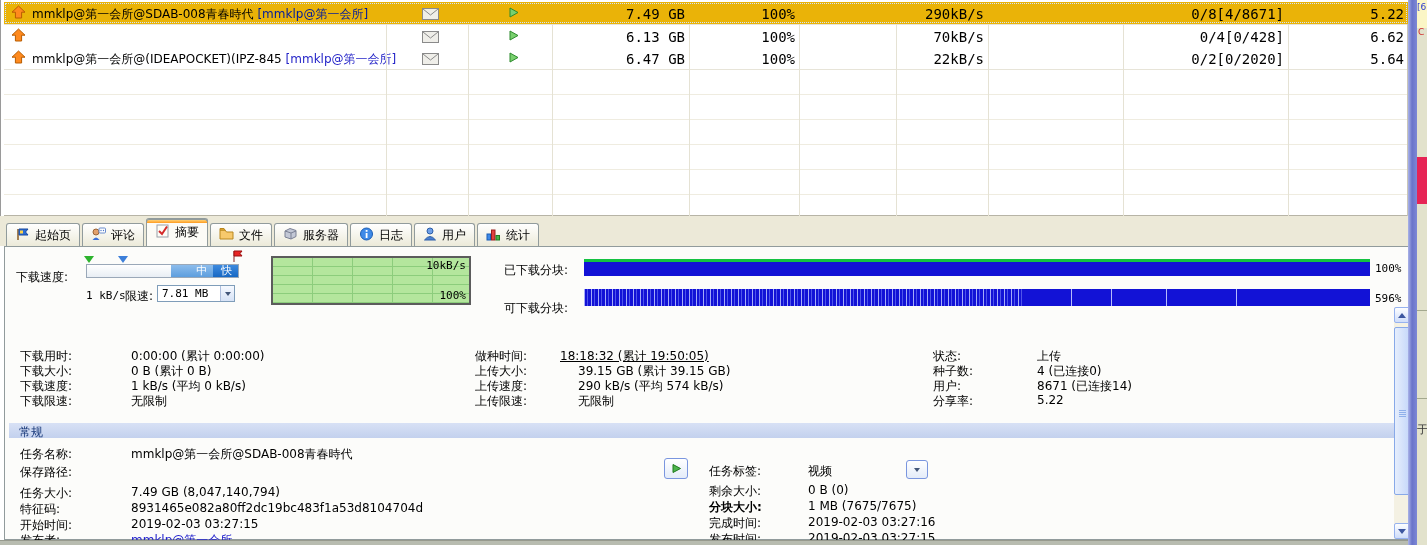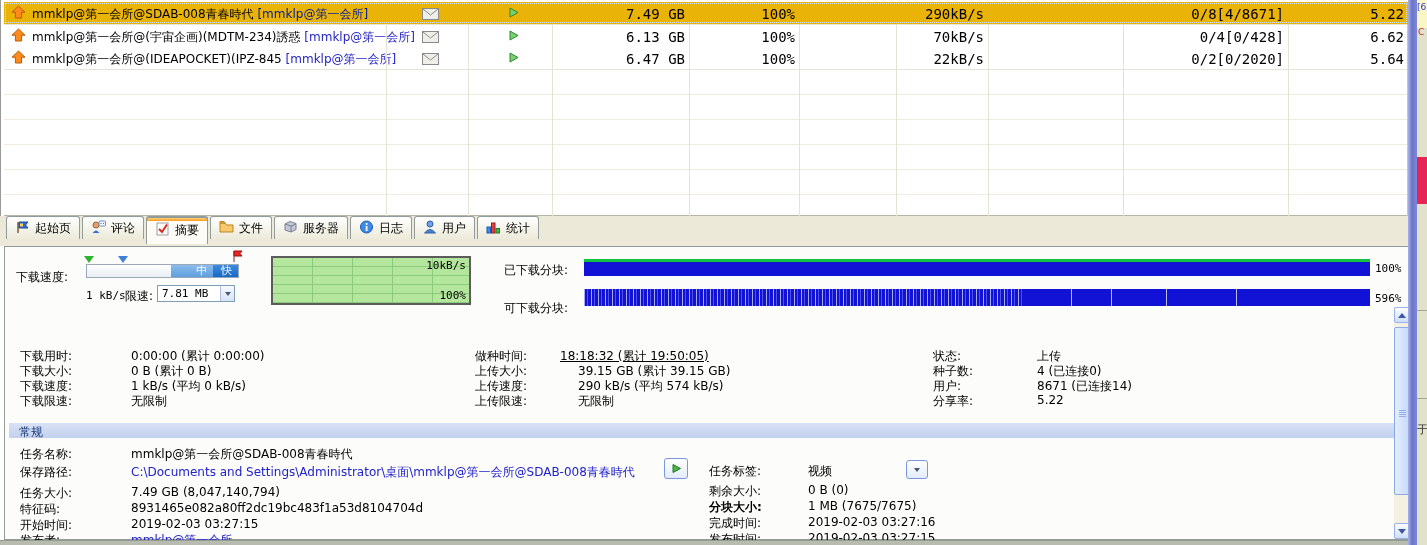--- a/index.html
+++ b/index.html
@@ -20,21 +20,21 @@
   .c-size{left:551px;width:130px;text-align:right;}
   .c-prog{left:688px;width:103px;text-align:right;}
   .c-speed{left:895px;width:85px;text-align:right;}
   .c-peers{left:1122px;width:158px;text-align:right;}
   .c-ratio{left:1287px;width:113px;text-align:right;}
   .vline{position:absolute;top:2px;height:214px;width:1px;background:#e5e2d4;z-index:4;}
   .hline{position:absolute;left:3px;width:1404px;height:1px;background:#efece0;z-index:1;}
   .rowsep{background:#e7e4d8;}
   
   .tabbar{position:absolute;left:0;top:216px;width:1408px;height:30px;background:#ece9d8;
-          display:flex;align-items:flex-start;padding-left:6px;box-sizing:border-box;gap:2px;}
+          display:flex;align-items:flex-end;padding-left:6px;box-sizing:border-box;gap:2px;}
   .tab{height:22px;border:1px solid #919b9c;border-bottom:none;border-radius:3px 3px 0 0;
        background:linear-gradient(#ffffff,#ecead9);display:flex;align-items:center;gap:5px;
        padding:0 8px;position:relative;cursor:default;}
   .tab.sel{height:27px;background:#fcfbf6;z-index:3;}
   .tab.sel::before{content:"";position:absolute;top:0;left:-1px;right:-1px;height:3px;
        background:linear-gradient(#ffd174,#ff9a1e);border-radius:3px 3px 0 0;border:1px solid #919b9c;border-bottom:none;}
   
   .panel{position:absolute;left:4px;top:246px;width:1407px;height:294px;border:1px solid #919b9c;
          background:#fcfcfa;box-sizing:border-box;}
   .slider{position:absolute;left:81px;top:17px;width:153px;height:14px;border:1px solid #9aa8b8;
@@ -141,21 +141,20 @@
       <span class="cell c-peers">0/8[4/8671]</span>
       <span class="cell c-ratio">5.22</span>
     </div>
 
     <div class="trow" style="top:25px;">
       <span class="ticon">
         <svg width="15" height="14">
             <path d="M7.5 1 L14 7.2 H10.6 V13 H4.4 V7.2 H1 Z" fill="#ff8a1e" stroke="#b85c00" stroke-width="1"></path>
           </svg>
       </span>
-      <span class="tname"><span>mmklp@第一会所@(宇宙企画)(MDTM-234)誘惑</span> <span class="ttag">[mmklp@第一会所]</span></span>
       <span class="cell c-env">
         <svg width="17" height="12">
             <rect x="0.5" y="0.5" width="16" height="11" fill="#efeee9" stroke="#8a8a8a"></rect>
             <path d="M1 1 L8.5 7 L16 1" fill="none" stroke="#8a8a8a"></path>
           </svg>
       </span>
       <span class="cell c-play">
         <svg width="13" height="13">
             <path d="M3 2 L11 6.5 L3 11 Z" fill="#79d06e" stroke="#2d8a2d"></path>
           </svg>
@@ -332,21 +331,20 @@
     <span class="fvalue" style="left:1032px;top:131px;">8671 (已连接14)</span>
     <span class="flabel" style="left:928px;top:146px;">分享率:</span>
     <span class="fvalue" style="left:1032px;top:146px;">5.22</span>
 
     <div class="sechead" style="top:176px;">常规</div>
 
     <span class="flabel" style="left:15px;top:199px;">任务名称:</span>
     <span class="fvalue" style="left:126px;top:199px;">mmklp@第一会所@SDAB-008青春時代</span>
 
     <span class="flabel" style="left:15px;top:217px;">保存路径:</span>
-    <span class="fvalue link" style="left:126px;top:217px;">C:\Documents and Settings\Administrator\桌面\mmklp@第一会所@SDAB-008青春時代</span>
     <span class="xpbtn" style="left:659px;top:211px;">
       <svg width="11" height="11">
           <path d="M2 1.5 L9.5 5.5 L2 9.5 Z" fill="#4cb44c" stroke="#1e7a1e"></path>
         </svg>
     </span>
 
     <span class="flabel" style="left:15px;top:238px;">任务大小:</span>
     <span class="fvalue" style="left:126px;top:238px;">7.49 GB (8,047,140,794)</span>
     <span class="flabel" style="left:15px;top:254px;">特征码:</span>
     <span class="fvalue" style="left:126px;top:254px;">8931465e082a80ff2dc19bc483f1a53d8104704d</span>

